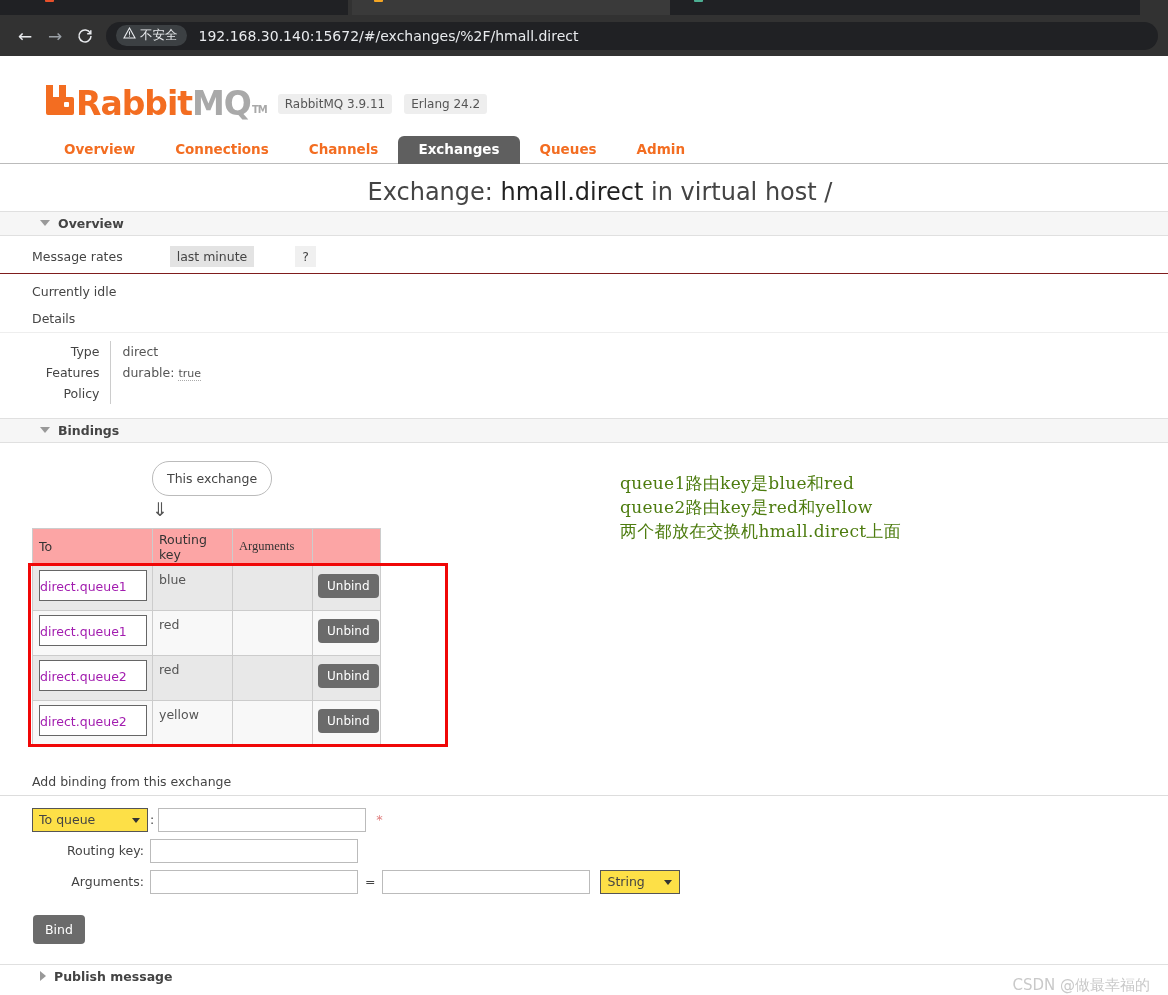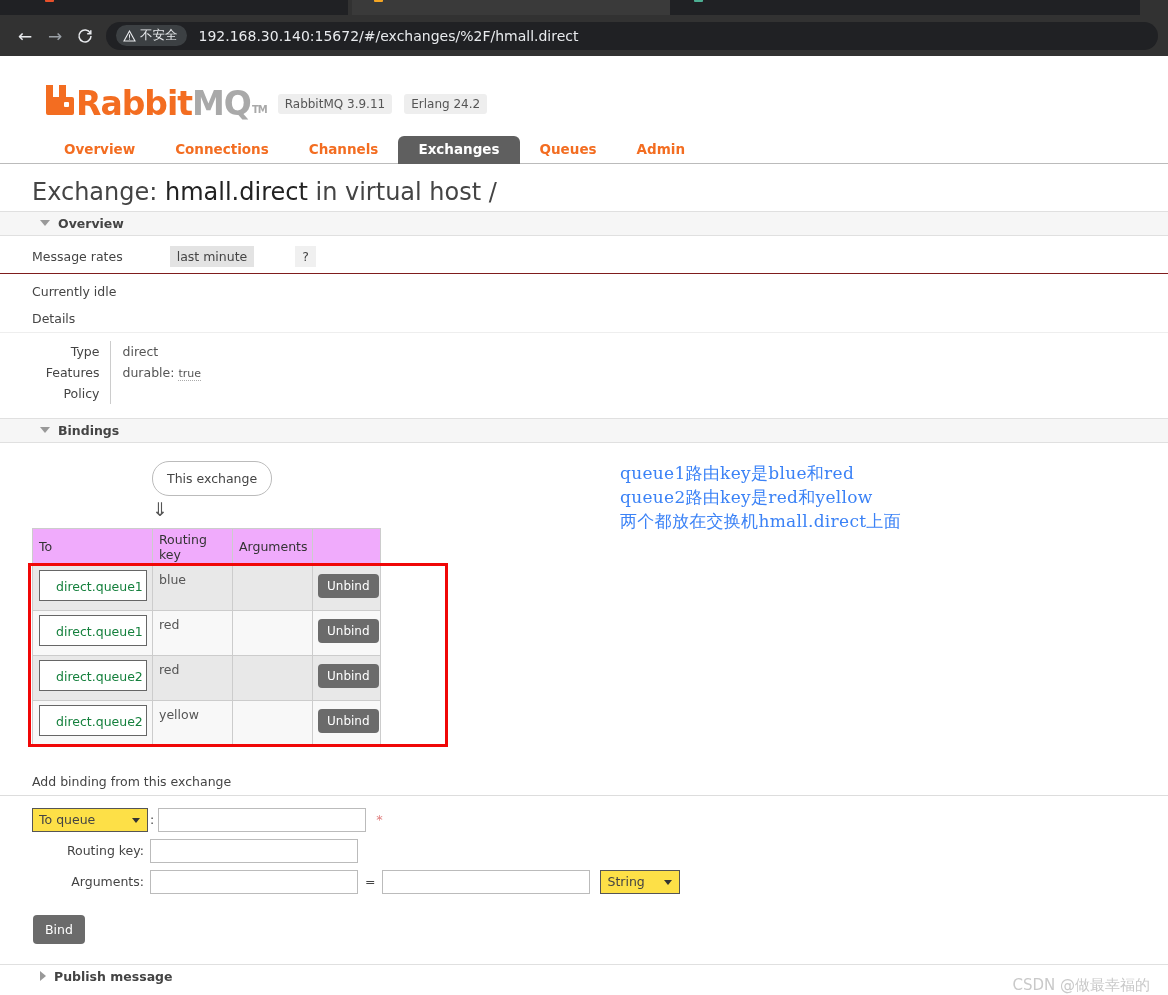--- a/index.html
+++ b/index.html
@@ -57,21 +57,21 @@
     background: #202124;
     border-radius: 14px;
     display: flex;
     align-items: center;
     padding: 0 10px;
     margin-left: 6px;
     overflow: hidden;
   }
   #security-chip {
     display: flex;
-    align-items: center;
+    align-items: flex-start;
     gap: 4px;
     background: #3c4043;
     border-radius: 11px;
     padding: 2px 9px 2px 7px;
     flex: 0 0 auto;
   }
   #security-chip svg { display: block; }
   .chip-text {
     color: #e8eaed;
     font-size: 12.5px;
@@ -164,20 +164,21 @@
     color: #ffffff;
   }
 
   
   #page-title {
     font-size: 24px;
     color: #444;
     font-weight: normal;
     padding: 14px 0 4px 32px;
     line-height: 1.2;
+    text-align: center;
   }
   #page-title .strong { color: #222; }
 
   
   .section-bar {
     background: #f6f6f6;
     border-top: 1px solid #e0e0e0;
     border-bottom: 1px solid #e0e0e0;
     padding: 4px 0 4px 40px;
     font-size: 12.5px;
@@ -286,43 +287,43 @@
     table-layout: fixed;
     width: 348px;
   }
   #bindings-table th {
     font-weight: normal;
     font-size: 12.5px;
     color: #333;
     text-align: left;
     padding: 3px 6px;
     border: 1px solid #ccc;
-    background: #f0abfc;
+    background: #fca5a5;
   }
   #bindings-table td {
     border: 1px solid #ccc;
     padding: 0;
     vertical-align: top;
     font-size: 12.5px;
     color: #555;
     height: 45px;
   }
   #bindings-table tr.odd td { background: #e8e8e8; }
   #bindings-table tr.even td { background: #f8f8f8; }
   .col-to { width: 120px; }
   .col-rk { width: 80px; }
-  .col-args { width: 80px; }
+  .col-args { width: 80px; font-family: Liberation Serif, serif; }
   .col-act { width: 68px; }
   .queue-chip {
     display: block;
     border: 1px solid #666;
     background: #fff;
-    color: #15803d;
-    font-size: 12.5px;
-    padding: 10px 6px 7px 16px;
+    color: #a21caf;
+    font-size: 12.5px;
+    padding: 10px 6px 7px 0;
     margin: 4px 5px 4px 6px;
     line-height: 1;
   }
   .cell-pad { padding: 6px 0 0 6px; display: block; }
   .unbind-btn {
     display: inline-block;
     background: #6b6b6b;
     color: #fff;
     font-size: 12px;
     padding: 5px 9px;
@@ -605,21 +606,21 @@
               <span class="cell-pad"></span>
             </td>
           <td><span class="unbind-btn">Unbind</span></td>
         </tr>
       </tbody>
     </table>
   </div>
 
   <div id="red-box" style="left: 28px; top: 507.297px; width: 420px; height: 184px; border-color: rgb(240, 7, 7);"></div>
 
-  <div id="annotation" style="left: 620px; top: 405px; color: #3b82f6;">queue1路由key是blue和red
+  <div id="annotation" style="left: 620px; top: 415px; color: #4d7c0f;">queue1路由key是blue和red
 queue2路由key是red和yellow
 两个都放在交换机hmall.direct上面</div>
 
   <div id="add-binding-label">Add binding from this exchange</div>
 
   <div id="bind-form">
     <div class="form-row">
       <span class="sel-wrap">
         <select class="sel-box" style="width:116px;">
           <option>To queue</option>

